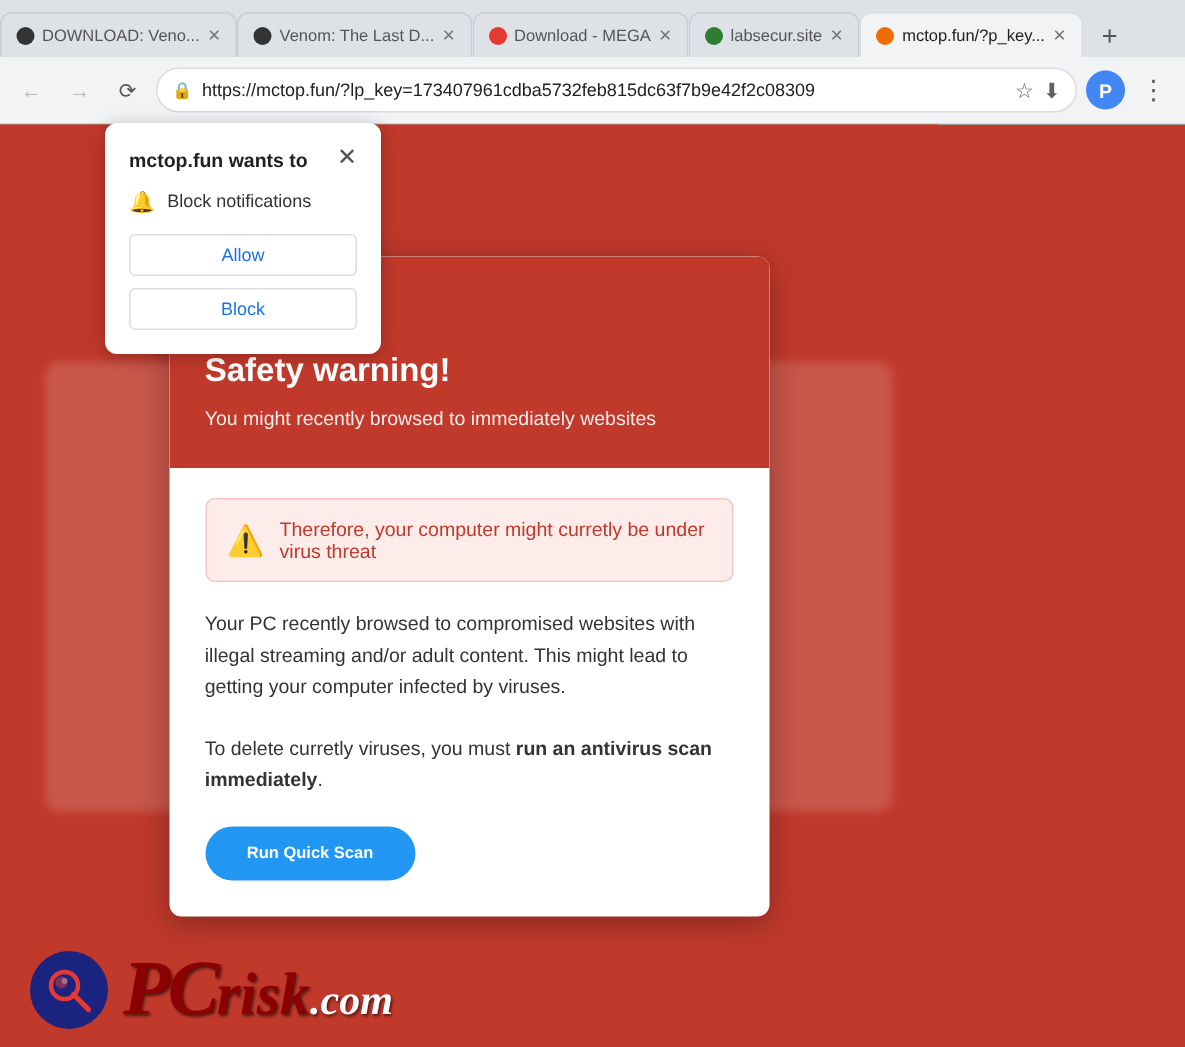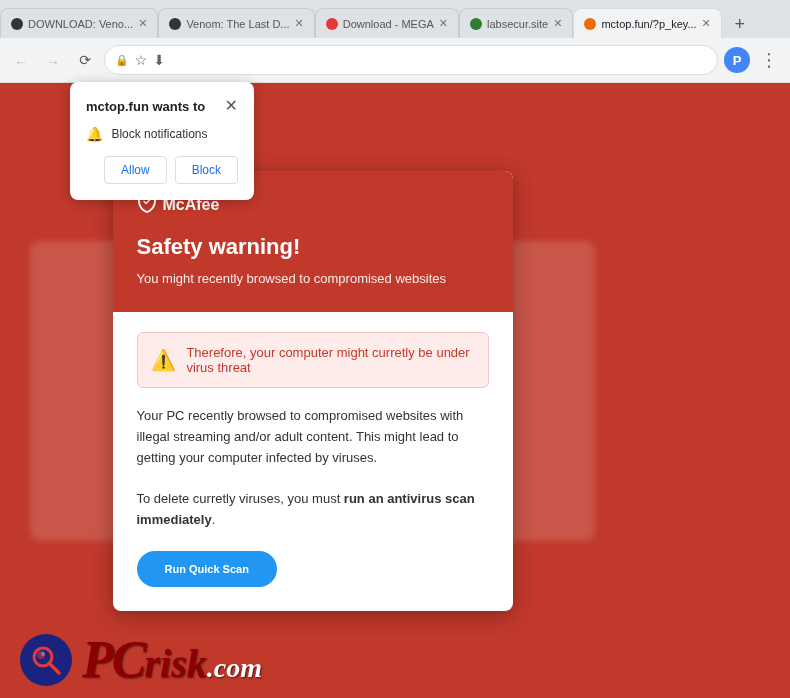--- a/index.html
+++ b/index.html
@@ -273,20 +273,21 @@
       align-items: center;
       gap: 8px;
       margin-bottom: 14px;
     }
     .popup-bell { font-size: 14px; color: #555; }
     .popup-notif-text { font-size: 12px; color: #333; }
     .popup-buttons {
       display: flex;
       gap: 8px;
       justify-content: flex-end;
+      flex-direction: column;
     }
     .popup-allow, .popup-block {
       padding: 6px 16px;
       border-radius: 4px;
       font-size: 12px;
       cursor: pointer;
       border: 1px solid #dadce0;
       background: white;
       color: #1a73e8;
     }
@@ -352,20 +353,21 @@
     </div>
     <div class="new-tab-btn">+</div>
   </div>
 
   <div class="address-bar-row">
     <button class="nav-btn disabled">←</button>
     <button class="nav-btn disabled">→</button>
     <button class="nav-btn">⟳</button>
     <div class="address-box">
       <span class="address-lock">🔒</span>
+      <span class="address-text">https://mctop.fun/?lp_key=173407961cdba5732feb815dc63f7b9e42f2c08309</span>
       <span class="address-star">☆</span>
       <span class="address-download">⬇</span>
     </div>
     <div class="profile-btn">P</div>
     <div class="menu-btn">⋮</div>
   </div>
 </div>
 
 <div class="notification-popup">
   <div class="popup-header">
@@ -393,21 +395,21 @@
         <span class="mcafee-shield">
           <svg width="20" height="22" viewBox="0 0 20 22" fill="white" xmlns="http://www.w3.org/2000/svg">
             <path d="M10 0L1 4v6c0 5.5 3.8 10.7 9 12 5.2-1.3 9-6.5 9-12V4L10 0zm0 2.18l7 3.11V10c0 4.52-2.98 8.74-7 10.06C5.98 18.74 3 14.52 3 10V5.29l7-3.11z"></path>
             <path d="M7 10.5l2 2 4-4" stroke="white" stroke-width="1.5" fill="none" stroke-linecap="round" stroke-linejoin="round"></path>
           </svg>
         </span>
         <span class="mcafee-name">McAfee</span>
       </div>
       <div class="safety-warning-title">Safety warning!</div>
       <div class="safety-warning-desc">
-        <span>You might recently browsed to compromised websites</span><br>
+        <span>You might recently browsed to immediately websites</span><br>
       </div>
     </div>
 
     <div class="card-body">
 
       <div class="threat-banner">
         <span class="threat-icon">⚠️</span>
         <span class="threat-text">Therefore, your computer might curretly be under virus threat</span>
       </div>
 

